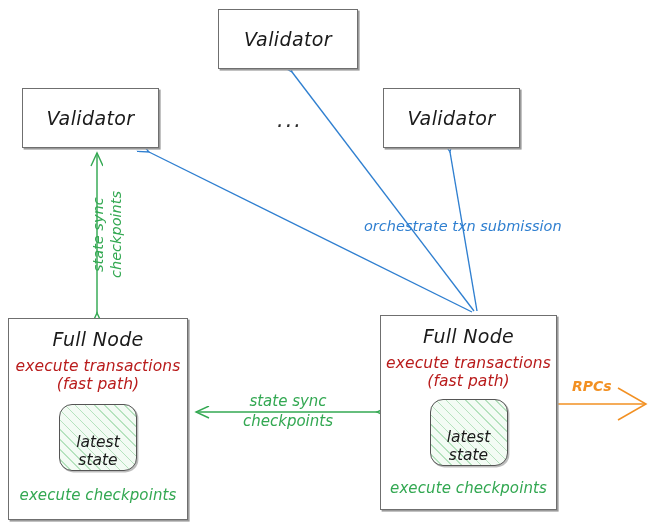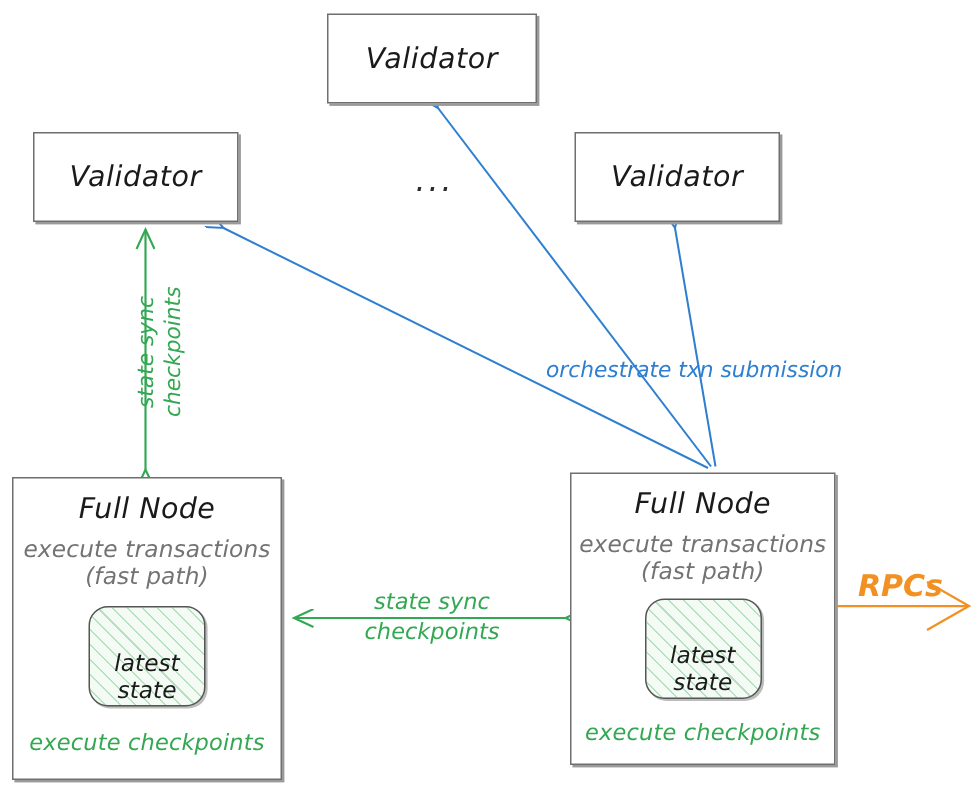--- a/index.html
+++ b/index.html
@@ -26,21 +26,21 @@
     font-style:italic;
   }
   .fullnode-box{
     display:flex;flex-direction:column;align-items:center;
   }
   .fn-title{
     font-size:19px;color:#1a1a1a;font-style:italic;letter-spacing:.3px;
     margin-top:9px;
   }
   .fn-blue{
-    color:#737373;font-size:15.5px;line-height:1.18;text-align:center;
+    color:#b91c1c;font-size:15.5px;line-height:1.18;text-align:center;
     margin-top:7px;font-style:italic;letter-spacing:.1px;
   }
   .fn-green{
     color:#33a852;font-size:15px;text-align:center;font-style:italic;
     letter-spacing:.1px;
   }
   .latest-state{
     position:relative;
     border:1.6px solid #555;border-radius:13px;
     background-color:#f3fbf4;
@@ -50,21 +50,21 @@
     box-shadow:1.4px 1.4px 0 0 #bdbdbd;
     box-sizing:border-box;
   }
   .latest-state span{
     font-size:15.5px;color:#1a1a1a;line-height:1.16;font-style:italic;
     position:relative;z-index:2;
   }
 
   .flabel{position:absolute;white-space:nowrap;font-style:italic;}
   .lbl-blue{color:#2f7fd0;font-size:14.5px;}
-  .lbl-orange{color:#f29022;font-size:20px;font-weight:600;}
+  .lbl-orange{color:#f29022;font-size:14px;font-weight:600;}
   .lbl-dots{color:#2b2b2b;font-size:21px;letter-spacing:2px;}
 
   .vert-lbl{
     position:absolute;color:#33a852;font-size:14.5px;white-space:nowrap;
     transform:rotate(-90deg);transform-origin:left top;font-style:italic;
   }
   .ctr-green{
     position:absolute;text-align:center;color:#33a852;font-size:15px;
     line-height:1.22;white-space:nowrap;font-style:italic;
   }
@@ -146,21 +146,21 @@
       <div>execute transactions</div>
       <div>(fast path)</div>
     </div>
     <div class="latest-state" style="width:78px;height:67px;margin-top:8px;">
       <span>latest</span>
       <span>state</span>
     </div>
     <div class="fn-green" style="margin-top:13px;">execute checkpoints</div>
   </div>
 
-  <div class="flabel lbl-blue" style="left:364px;top:218px;margin-top:21px;">orchestrate txn submission</div>
+  <div class="flabel lbl-blue" style="left:364px;top:218px;">orchestrate txn submission</div>
 
   <div class="vert-lbl" style="left:90px;top:272px;">state sync</div>
   <div class="vert-lbl" style="left:108px;top:278px;">checkpoints</div>
 
   <div class="ctr-green" style="left:229px;top:392px;width:118px;">state sync</div>
   <div class="ctr-green" style="left:225px;top:412px;width:126px;">checkpoints</div>
 
   <div class="flabel lbl-orange" style="left:572px;top:378px;">RPCs</div>
 
 </div>

